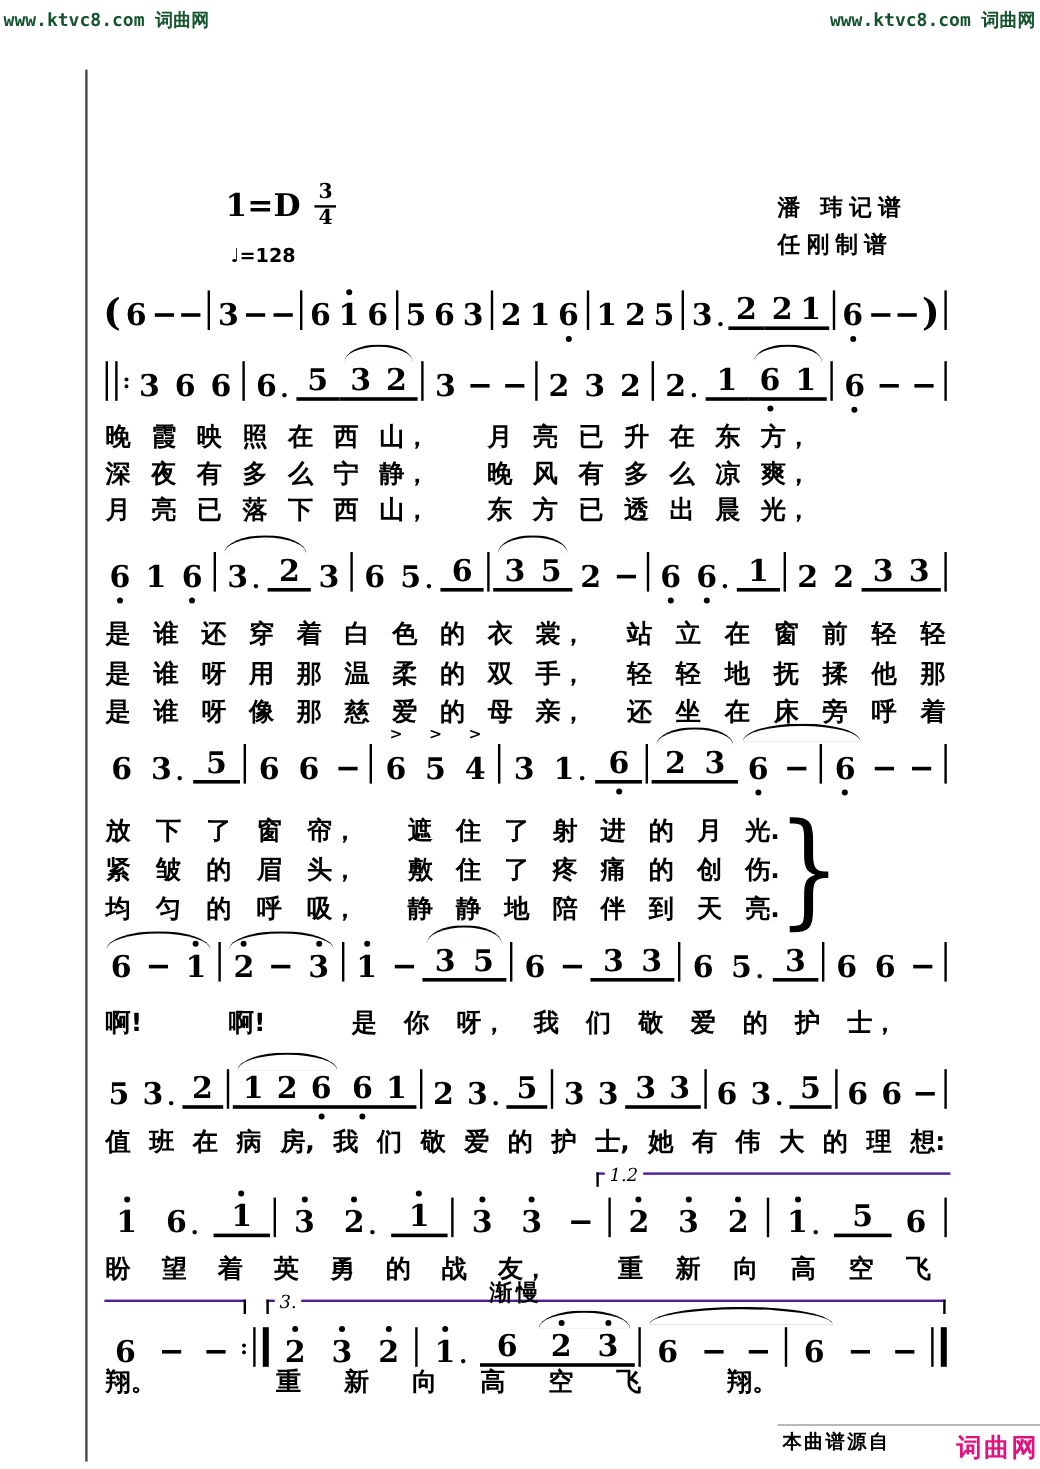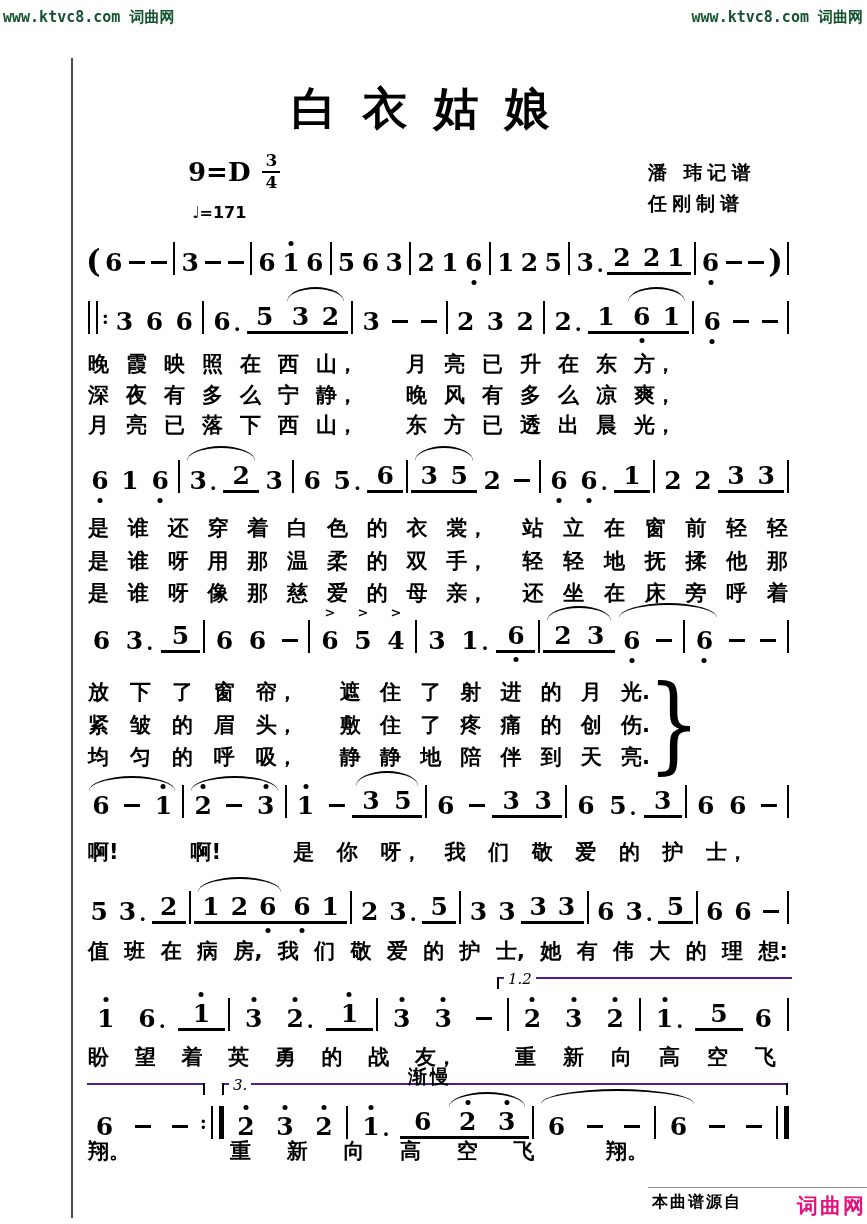--- a/index.html
+++ b/index.html
@@ -92,30 +92,29 @@
 </style>
 </head>
 <body>
 
 <div class="page">
 
   <div class="wm left">www.ktvc8.com 词曲网</div>
   <div class="wm right">www.ktvc8.com 词曲网</div>
   <div class="lborder"></div>
 
-  <div class="title">白衣姑娘</div>
 
   <div class="keysig">
-    <span class="prefix">9=D</span>
+    <span class="prefix">1=D</span>
     <span class="frac">
       <span class="num">3</span>
       <span class="den">4</span>
     </span>
   </div>
-  <div class="tempo">♩=171</div>
+  <div class="tempo">♩=128</div>
 
   <div class="credit c1">潘 玮记谱</div>
   <div class="credit c2">任刚制谱</div>
 
   <div class="mline" style="top:241px">
       <span class="paren">(</span>
       <span class="nt" style="flex-grow: 1;">
         <span class="dgw">
           <span class="dg">6</span>
         </span>

